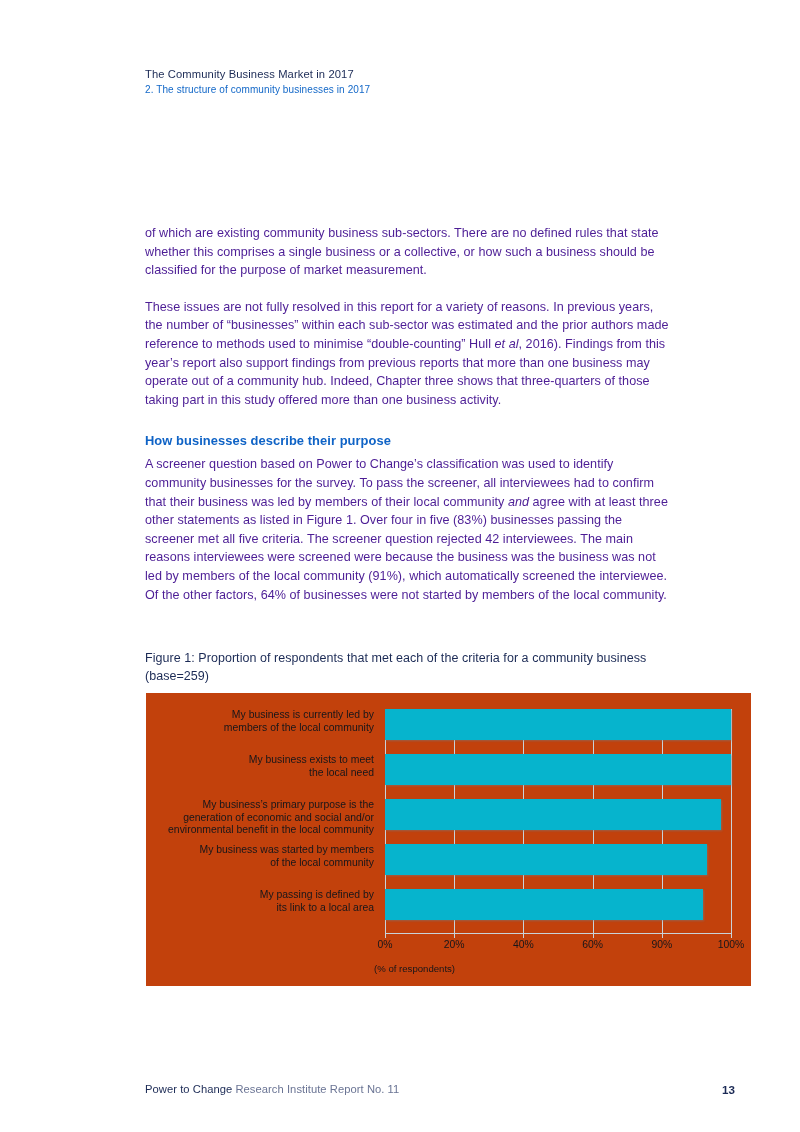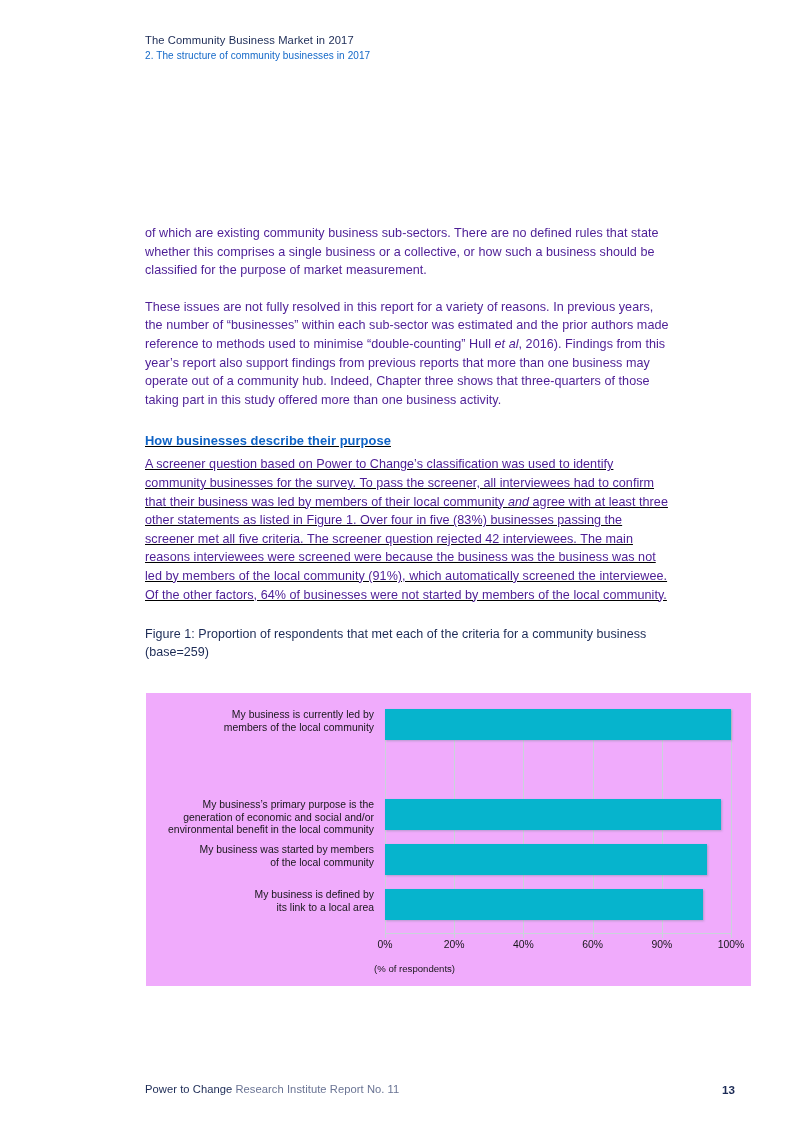--- a/index.html
+++ b/index.html
@@ -26,20 +26,21 @@
     position: absolute;
     left: 145px;
     top: 33px;
     width: 590px;
   }
   .runninghead .line1 {
     font-size: 11.2px;
     line-height: 15px;
     color: #1b2a55;
     letter-spacing: 0.01em;
+    margin-top: 34px;
   }
   .runninghead .line2 {
     font-size: 10px;
     line-height: 15px;
     color: #1368c8;
     letter-spacing: 0.01em;
   }
 
   
   .col {
@@ -61,43 +62,43 @@
 
   h2.subhead {
     margin: 0 0 5px 0;
     font-size: 12.9px;
     line-height: 19px;
     font-weight: bold;
     color: #0f63c6;
     letter-spacing: 0.005em;
   }
 
-  .sec2 { margin-top: 22px; text-decoration: underline; }
+  .sec2 { margin-top: 22px; }
 
   em.it { font-style: italic; }
 
   
   .figcaption {
     position: absolute;
     left: 145px;
-    top: 625px;
+    top: 649px;
     width: 530px;
     font-size: 12.5px;
     line-height: 18.4px;
     color: #1b2a55;
     letter-spacing: 0.004em;
   }
 
   .chart-panel {
     position: absolute;
     left: 146px;
     top: 693px;
     width: 605px;
     height: 293px;
-    background: #f0abfc;
+    background: #c2410c;
     text-decoration: underline;
   }
 
   
   .plot {
     position: absolute;
     left: 239px;
     top: 16px;
     width: 346px;
     height: 224px;
@@ -227,33 +228,38 @@
         <div class="gridline" style="left: 69.2px;"></div>
         <div class="gridline" style="left: 138.4px;"></div>
         <div class="gridline" style="left: 207.6px;"></div>
         <div class="gridline" style="left: 276.8px;"></div>
         <div class="gridline" style="left: 346px;"></div>
         <div class="bar-row" style="top: 0px; width: 346px;">
           <div class="cat-label">My business is currently led by
 members of the local community</div>
           <div class="bar" style="width: 346px; background: rgb(6, 180, 205);"></div>
         </div>
+        <div class="bar-row" style="top: 45px; width: 346px;">
+          <div class="cat-label">My business exists to meet
+the local need</div>
+          <div class="bar" style="width: 346px; background: rgb(6, 180, 205);"></div>
+        </div>
         <div class="bar-row" style="top: 135px; width: 346px;">
           <div class="cat-label">My business was started by members
 of the local community</div>
           <div class="bar" style="width: 321.78px; background: rgb(6, 180, 205);"></div>
         </div>
         <div class="bar-row" style="top: 90px; width: 346px;">
           <div class="cat-label">My business’s primary purpose is the
 generation of economic and social and/or
 environmental benefit in the local community</div>
           <div class="bar" style="width: 335.62px; background: rgb(6, 180, 205);"></div>
         </div>
         <div class="bar-row" style="top: 180px; width: 346px;">
-          <div class="cat-label">My business is defined by
+          <div class="cat-label">My passing is defined by
 its link to a local area</div>
           <div class="bar" style="width: 318.32px; background: rgb(6, 180, 205);"></div>
         </div>
       </div>
     <div class="xaxis-line"></div>
     <div id="xticks">
         <div class="xtick" style="left: 239px;"></div>
         <div class="xlabel" style="left: 239px;">0%</div>
         <div class="xtick" style="left: 308.2px;"></div>
         <div class="xlabel" style="left: 308.2px;">20%</div>

